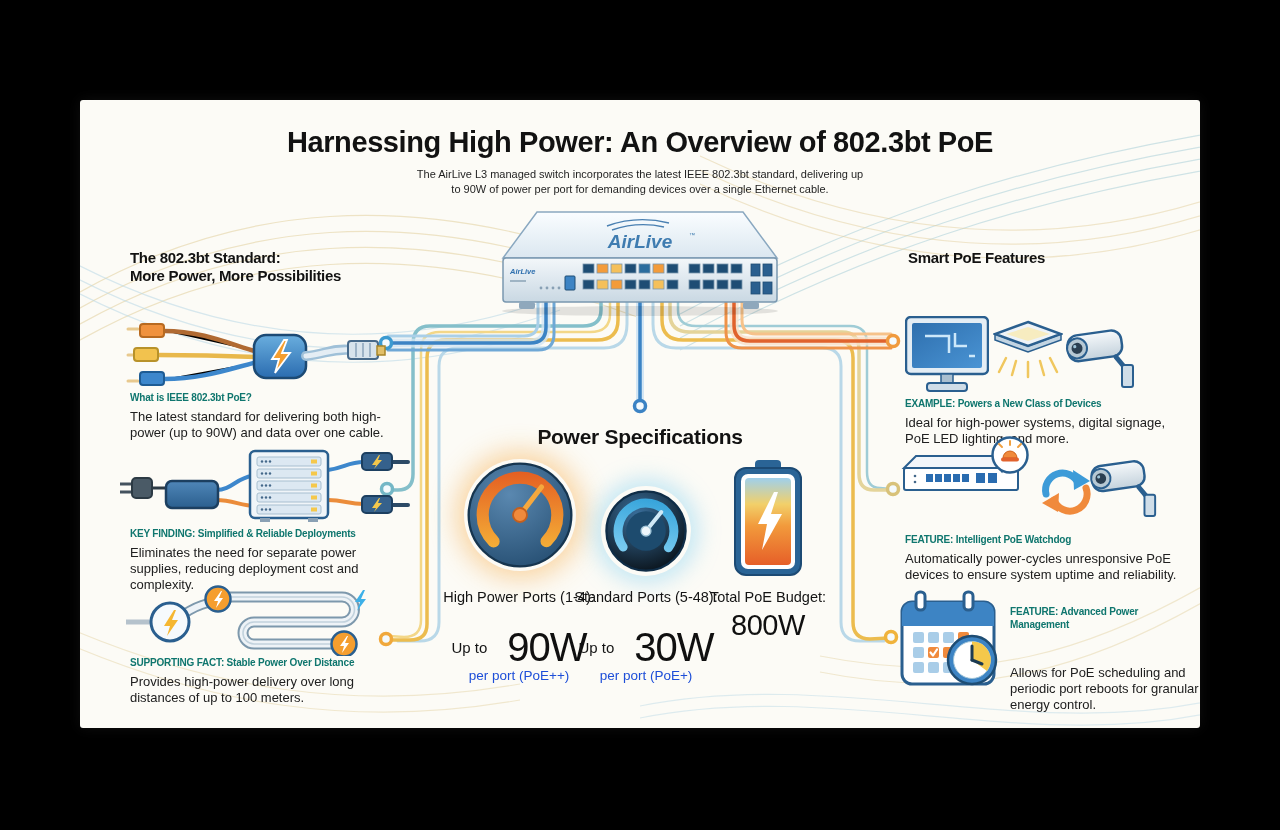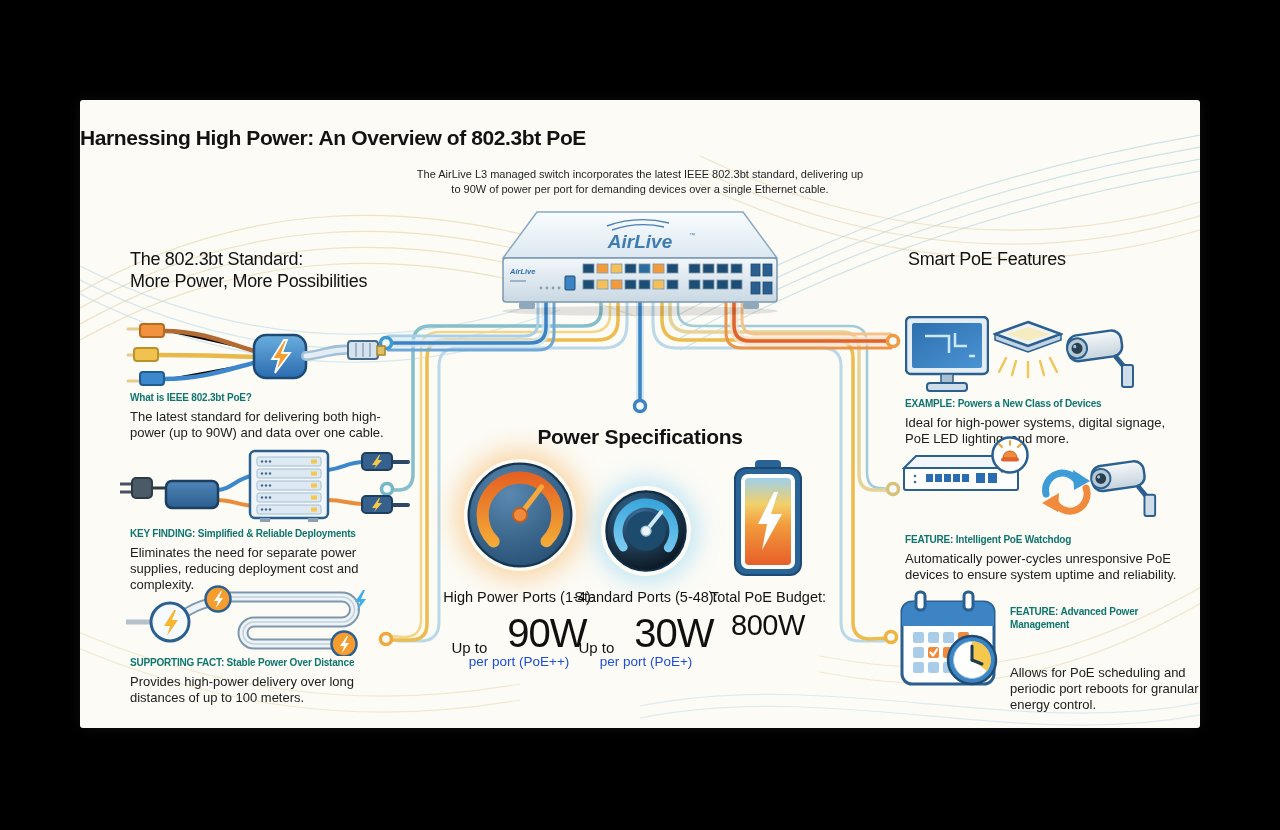--- a/index.html
+++ b/index.html
@@ -2,31 +2,31 @@
 <html><head>
 <meta charset="utf-8">
 <style>
   html,body{margin:0;padding:0}
   body{width:1280px;height:830px;background:#000;position:relative;overflow:hidden;
        font-family:"Liberation Sans",sans-serif;color:#1a1a1a;}
   .abs{position:absolute}
   .card{position:absolute;left:80px;top:100px;width:1120px;height:628px;background:#fcfbf6;
         border-radius:3px;overflow:hidden;box-shadow:0 0 14px rgba(255,255,255,.06)}
   svg{display:block}
-  .main-title{left:0;right:0;top:26px;text-align:left;font-size:21px;font-weight:700;
+  .main-title{left:0;right:0;top:26px;text-align:center;font-size:29px;font-weight:700;
               letter-spacing:-.4px;color:#121212}
   .subtitle{left:0;right:0;top:67px;text-align:center;font-size:11px;line-height:1.35;color:#1e1e1e}
-  .col-head{font-size:18px;font-weight:400;line-height:1.22;letter-spacing:-.3px;color:#121212}
+  .col-head{font-size:15px;font-weight:700;line-height:1.22;letter-spacing:-.3px;color:#121212}
   .sec-title{font-size:10px;font-weight:700;letter-spacing:-.2px;color:#0f766e;white-space:nowrap}
   .sec-body{font-size:13px;line-height:1.22;color:#202020}
   .specs-head{left:420px;top:325px;width:280px;text-align:center;font-size:21px;font-weight:700;
               letter-spacing:-.3px;color:#121212}
   .spec{display:flex;flex-direction:column;align-items:center;text-align:center}
   .spec-label{font-size:14.5px;color:#141414}
-  .spec-row{display:flex;align-items:flex-end;gap:20px;margin-top:6px}
+  .spec-row{display:flex;align-items:center;gap:20px;margin-top:20px}
   .spec-prefix{font-size:15px;color:#141414}
   .spec-value{font-size:40px;font-weight:400;letter-spacing:-1px;color:#101010}
   .spec-suffix{font-size:13.5px;color:#1d4ed8;margin-top:-2px}
   .spec-value-big{font-size:29px;font-weight:400;letter-spacing:-.5px;margin-top:4px;color:#101010}
   .gauge-glow-hot{border-radius:50%;box-shadow:0 0 26px 8px rgba(246,167,61,.45)}
   .gauge-glow-cool{border-radius:50%;box-shadow:0 0 22px 7px rgba(110,200,240,.4)}
 </style>
 </head>
 <body>
 

